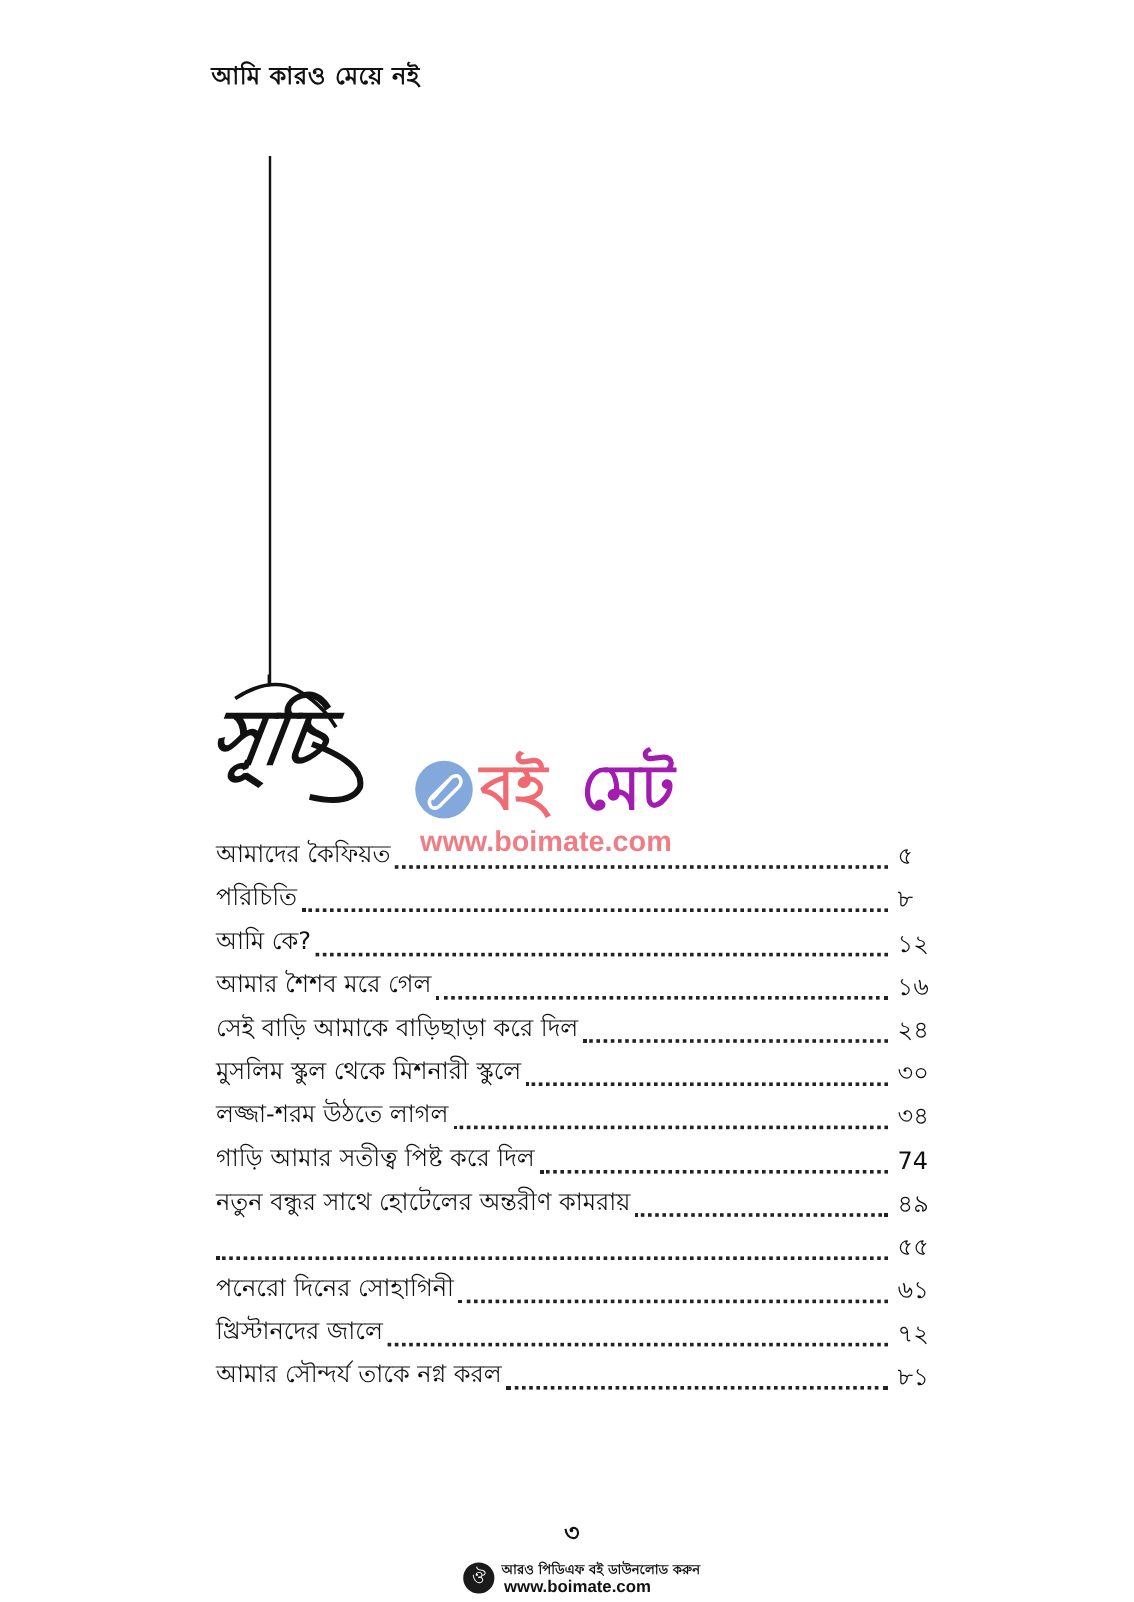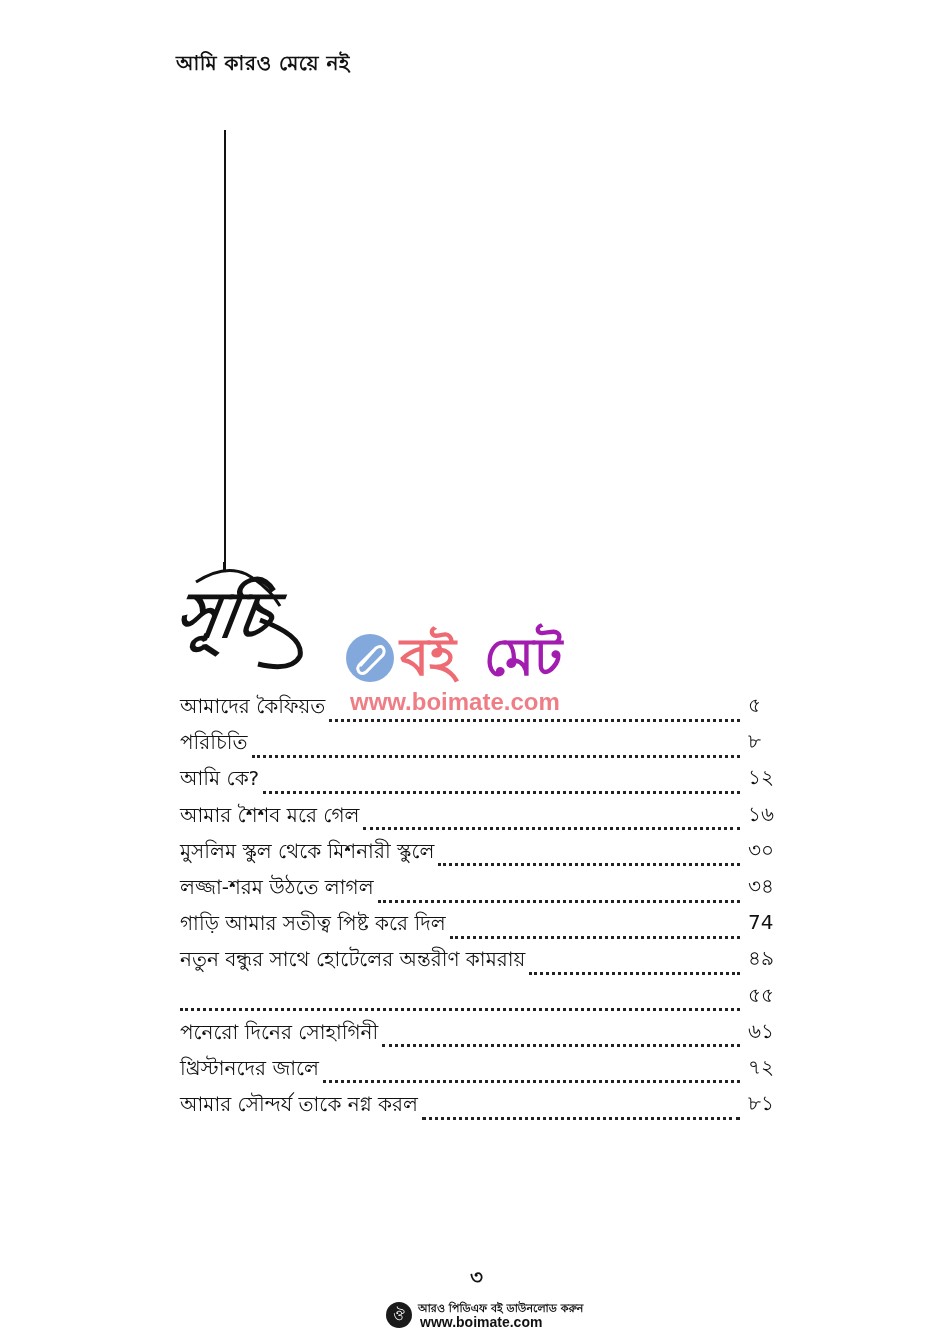--- a/index.html
+++ b/index.html
@@ -40,21 +40,21 @@
     }
     .wm-url {
       position: absolute; left: 8px; top: 66px;
       font-family: "Liberation Sans", sans-serif; font-size: 24px; font-weight: bold;
       color: #ee7079; opacity: 0.9;
     }
     .toc {
       position: absolute; left: 180px; top: 688px; width: 600px;
     }
     .toc-row {
-      position: relative; height: 36.2px; display: flex; align-items: center;
+      position: relative; height: 36.2px; display: flex; align-items: flex-end;
     }
     .toc-title {
       font-size: 20px; white-space: nowrap; line-height: 26px; padding-right: 4px;
       position: relative; z-index: 2;
     }
     .toc-dots {
       flex: 1; border-bottom: 3px dotted #222; height: 24px; margin-top: 4px;
       margin-right: 8px;
     }
     .toc-page {
@@ -120,20 +120,25 @@
     <span class="toc-title">আমি কে?</span>
     <span class="toc-dots"></span>
     <span class="toc-page">১২</span>
   </div>
   <div class="toc-row">
     <span class="toc-title">আমার শৈশব মরে গেল</span>
     <span class="toc-dots"></span>
     <span class="toc-page">১৬</span>
   </div>
   <div class="toc-row">
+    <span class="toc-title">সেই বাড়ি আমাকে বাড়িছাড়া করে দিল</span>
+    <span class="toc-dots"></span>
+    <span class="toc-page">২৪</span>
+  </div>
+  <div class="toc-row">
     <span class="toc-title">মুসলিম স্কুল থেকে মিশনারী স্কুলে</span>
     <span class="toc-dots"></span>
     <span class="toc-page">৩০</span>
   </div>
   <div class="toc-row">
     <span class="toc-title">লজ্জা-শরম উঠতে লাগল</span>
     <span class="toc-dots"></span>
     <span class="toc-page">৩৪</span>
   </div>
   <div class="toc-row">

